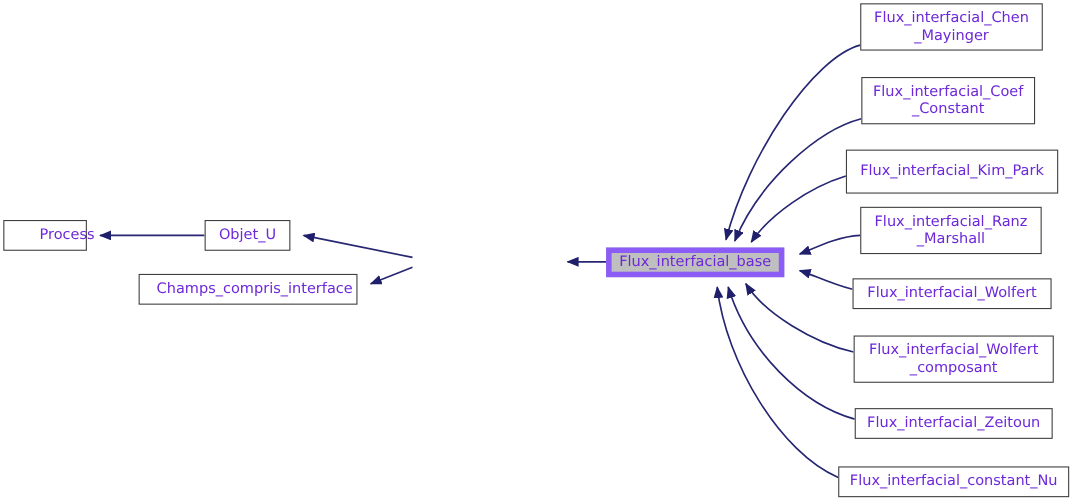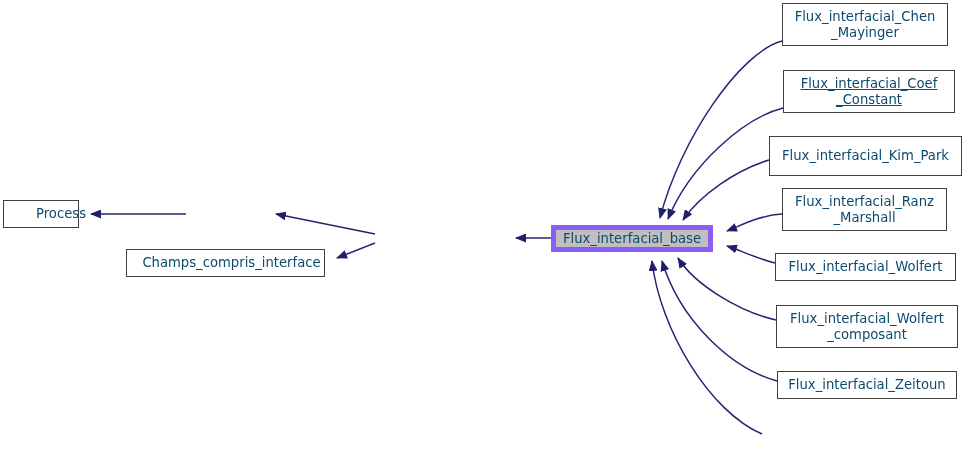--- a/index.html
+++ b/index.html
@@ -22,21 +22,21 @@
     left: 0;
     top: 0;
     width: 977px;
     height: 454px;
   }
   .node {
     position: absolute;
     box-sizing: border-box;
     border: 1px solid #404040;
     background: #ffffff;
-    color: #0c4a6e;
+    color: #6d28d9;
     font-size: 13.2px;
     line-height: 15.5px;
     text-align: center;
     display: flex;
     align-items: center;
     justify-content: center;
     white-space: pre-line;
     letter-spacing: 0px;
     z-index: 5;
   }
@@ -77,36 +77,39 @@
       <path d="M776,320 C740,312 695,285 678,258"></path>
       <path d="M777,381 C730,368 680,320 662,261"></path>
       <path d="M762,434 C710,412 660,330 652,261"></path>
     </g>
   </svg>
 
   <div class="node" style="left:3px; top:200px; width:76px; height:28px;padding-left:32px;">
     <span class="lbl">Process</span>
   </div>
 
+  <div class="node" style="left:186px; top:200px; width:78px; height:28px;">
+    <span class="lbl">Objet_U</span>
+  </div>
 
   <div class="node" style="left:126px; top:249px; width:199px; height:28px;padding-left:12px;">
     <span class="lbl">Champs_compris_interface</span>
   </div>
 
 
   <div class="node highlight" style="left:551px; top:225px; width:162px; height:27px;">
     <span class="lbl">Flux_interfacial_base</span>
   </div>
 
   <div class="node" style="left:782px; top:3px; width:166px; height:43px;">
     <span class="lbl">Flux_interfacial_Chen
 _Mayinger</span>
   </div>
 
-  <div class="node" style="left:783px; top:70px; width:172px; height:43px;text-decoration:underline;">
+  <div class="node" style="left:783px; top:70px; width:158px; height:43px;">
     <span class="lbl">Flux_interfacial_Coef
 _Constant</span>
   </div>
 
   <div class="node" style="left:769px; top:136px; width:193px; height:40px;">
     <span class="lbl">Flux_interfacial_Kim_Park</span>
   </div>
 
   <div class="node" style="left:782px; top:188px; width:165px; height:43px;">
     <span class="lbl">Flux_interfacial_Ranz
@@ -119,14 +122,17 @@
 
   <div class="node" style="left:776px; top:305px; width:182px; height:43px;">
     <span class="lbl">Flux_interfacial_Wolfert
 _composant</span>
   </div>
 
   <div class="node" style="left:777px; top:371px; width:180px; height:28px;">
     <span class="lbl">Flux_interfacial_Zeitoun</span>
   </div>
 
+  <div class="node" style="left:762px; top:424px; width:210px; height:28px;">
+    <span class="lbl">Flux_interfacial_constant_Nu</span>
+  </div>
 
 </div>
 
 </body></html>

